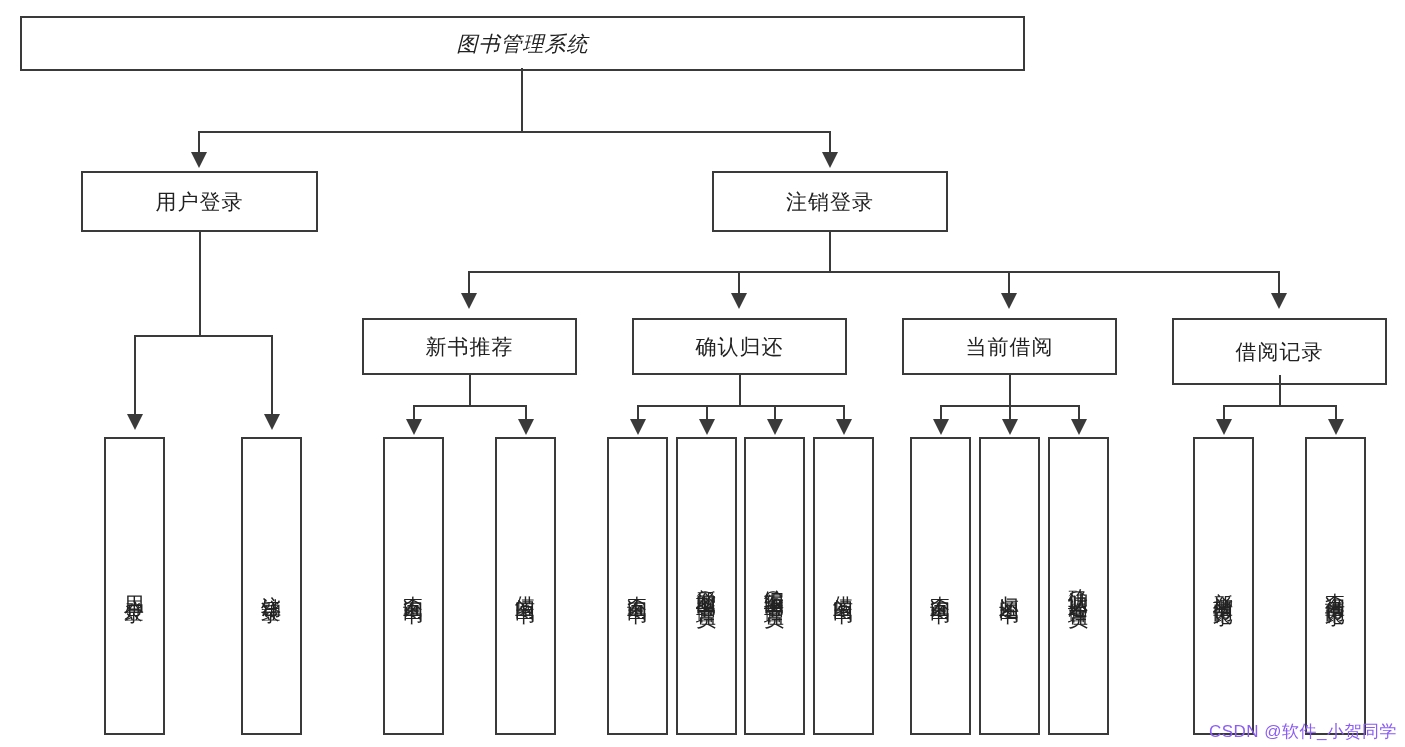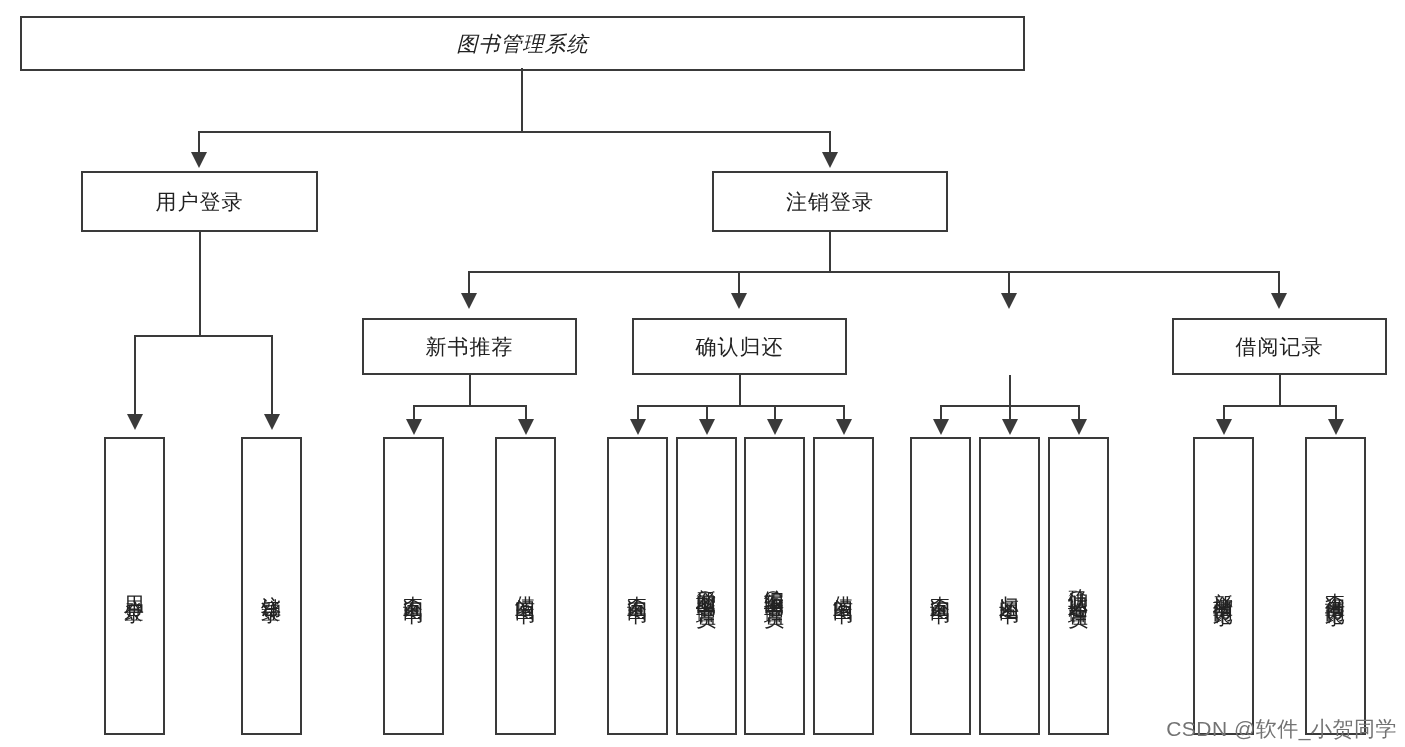--- a/index.html
+++ b/index.html
@@ -62,22 +62,22 @@
     height: 0;
     border-left: 8px solid transparent;
     border-right: 8px solid transparent;
     border-top: 16px solid #3a3a3a;
   }
   
   #watermark {
     position: absolute;
     right: 8px;
     bottom: 4px;
-    font-size: 21px;
-    color: #737373;
+    font-size: 17px;
+    color: #8b5cf6;
     white-space: nowrap;
     letter-spacing: 0.5px;
   }
 </style>
 </head>
 <body>
 
 <div id="canvas">
 
   <div class="node horizontal" style="left:20px; top:16px; width:1005px; height:55px;font-style:italic;">
@@ -123,21 +123,24 @@
 
   <div class="vline" style="left:1278px; top:271px; width:2px; height:25px;"></div>
   <div class="arrow" style="left:1271px; top:293px;"></div>
 
   <div class="node horizontal" style="left:362px; top:318px; width:215px; height:57px;">
     <span>新书推荐</span>
   </div>
   <div class="node horizontal" style="left:632px; top:318px; width:215px; height:57px;">
     <span>确认归还</span>
   </div>
-  <div class="node horizontal" style="left:1172px; top:318px; width:215px; height:57px;font-family:Liberation Serif, serif;">
+  <div class="node horizontal" style="left:902px; top:318px; width:215px; height:57px;">
+    <span>当前借阅</span>
+  </div>
+  <div class="node horizontal" style="left:1172px; top:318px; width:215px; height:67px;font-family:Liberation Serif, serif;">
     <span>借阅记录</span>
   </div>
 
   <div class="vline" style="left:469px; top:375px; width:2px; height:31px;"></div>
   <div class="hline" style="left:413px; top:405px; width:113px; height:2px;"></div>
   <div class="vline" style="left:413px; top:405px; width:2px; height:16px;"></div>
   <div class="arrow" style="left:406px; top:419px;"></div>
   <div class="vline" style="left:525px; top:405px; width:2px; height:16px;"></div>
   <div class="arrow" style="left:518px; top:419px;"></div>
 

